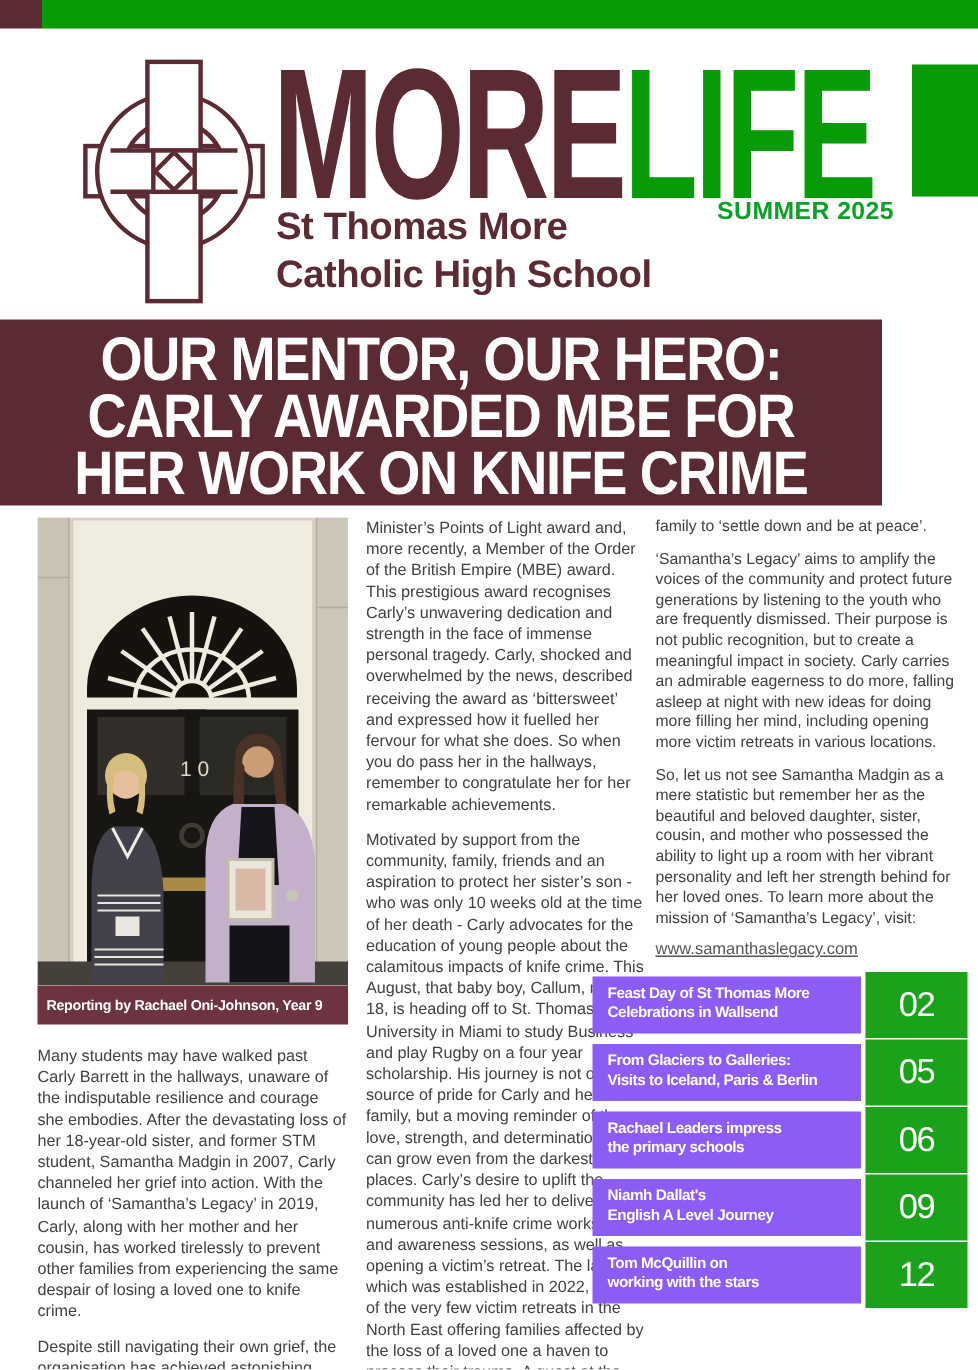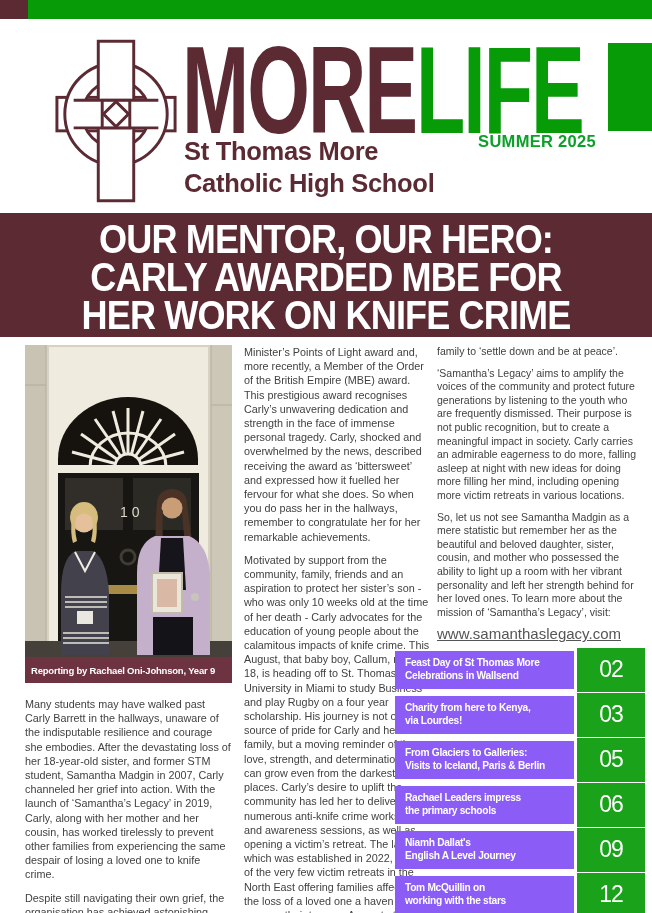--- a/index.html
+++ b/index.html
@@ -17,40 +17,40 @@
             transform:scaleX(0.65);transform-origin:left top;}
   .masthead .more{color:#5b2a33;}
   .masthead .life{color:#089b08;}
   .masthead-block{position:absolute;left:608px;top:43px;width:44px;height:88px;background:#089b08;}
   .issue{position:absolute;right:56px;top:132px;font-size:16.5px;font-weight:700;
          color:#0ba028;letter-spacing:0.3px;}
   .school{position:absolute;left:184px;top:136px;font-size:25.5px;font-weight:700;
           color:#5b2a33;line-height:31.5px;letter-spacing:-0.3px;}
 
   
-  .banner{position:absolute;left:0;top:213px;width:652px;height:124px;background:#5b2a33;
+  .banner{position:absolute;left:0;top:213px;width:588px;height:124px;background:#5b2a33;
           color:#ffffff;text-align:center;padding-top:7px;box-sizing:border-box;}
   .banner .hline{display:block;font-size:41px;font-weight:700;line-height:38px;
                  letter-spacing:-1px;transform:scaleX(0.88);transform-origin:center top;white-space:nowrap;}
 
   
   .col-left{position:absolute;left:25px;top:345px;width:207px;}
   .col-mid{position:absolute;left:244px;top:345px;width:186px;}
   .col-right{position:absolute;left:395px;top:345px;width:250px;}
 
   .photo{display:block;width:207px;height:312px;}
   .caption{width:207px;height:26px;background:#6e3340;color:#ffffff;font-weight:700;
            font-size:9.5px;letter-spacing:-0.2px;display:flex;align-items:center;
            padding:0 6px;box-sizing:border-box;white-space:nowrap;overflow:hidden;}
 
   .body-par{margin:0 0 9px 0;color:#414141;font-size:10.8px;line-height:14.2px;}
   .col-left .body-par:first-of-type{margin-top:14px;}
   .col-right .body-par{margin-left:42px;width:208px;font-size:10.5px;line-height:13.6px;
                        margin-bottom:8px;box-sizing:border-box;}
-  .site-link{display:block;margin-left:42px;color:#555555;font-size:15px;line-height:13.6px;
+  .site-link{display:block;margin-left:42px;color:#555555;font-size:11px;line-height:13.6px;
              text-decoration:underline;}
 
   
   .toc{margin-top:10px;}
   .toc-row{display:flex;align-items:stretch;height:38px;margin-bottom:7px;overflow:visible;}
   .toc-label{background:#8b5cf6;flex:1;display:flex;flex-direction:column;justify-content:center;
              padding:0 10px;color:#ffffff;font-weight:700;font-size:10.2px;letter-spacing:-0.3px;
              line-height:12.5px;white-space:nowrap;}
   .toc-page{width:68px;background:#1aa31a;color:#ffffff;font-weight:400;font-size:23px;
             display:flex;align-items:center;justify-content:center;margin:-3px 0 -3px 3px;
@@ -176,27 +176,20 @@
     <div class="toc">
       <div class="toc-row">
         <div class="toc-label">
           <span>Feast Day of St Thomas More</span>
           <span>Celebrations in Wallsend</span>
         </div>
         <div class="toc-page">02</div>
       </div>
       <div class="toc-row">
         <div class="toc-label">
-          <span>Charity from here to Kenya,</span>
-          <span>via Lourdes!</span>
-        </div>
-        <div class="toc-page">03</div>
-      </div>
-      <div class="toc-row">
-        <div class="toc-label">
           <span>From Glaciers to Galleries:</span>
           <span>Visits to Iceland, Paris &amp; Berlin</span>
         </div>
         <div class="toc-page">05</div>
       </div>
       <div class="toc-row">
         <div class="toc-label">
           <span>Rachael Leaders impress</span>
           <span>the primary schools</span>
         </div>

